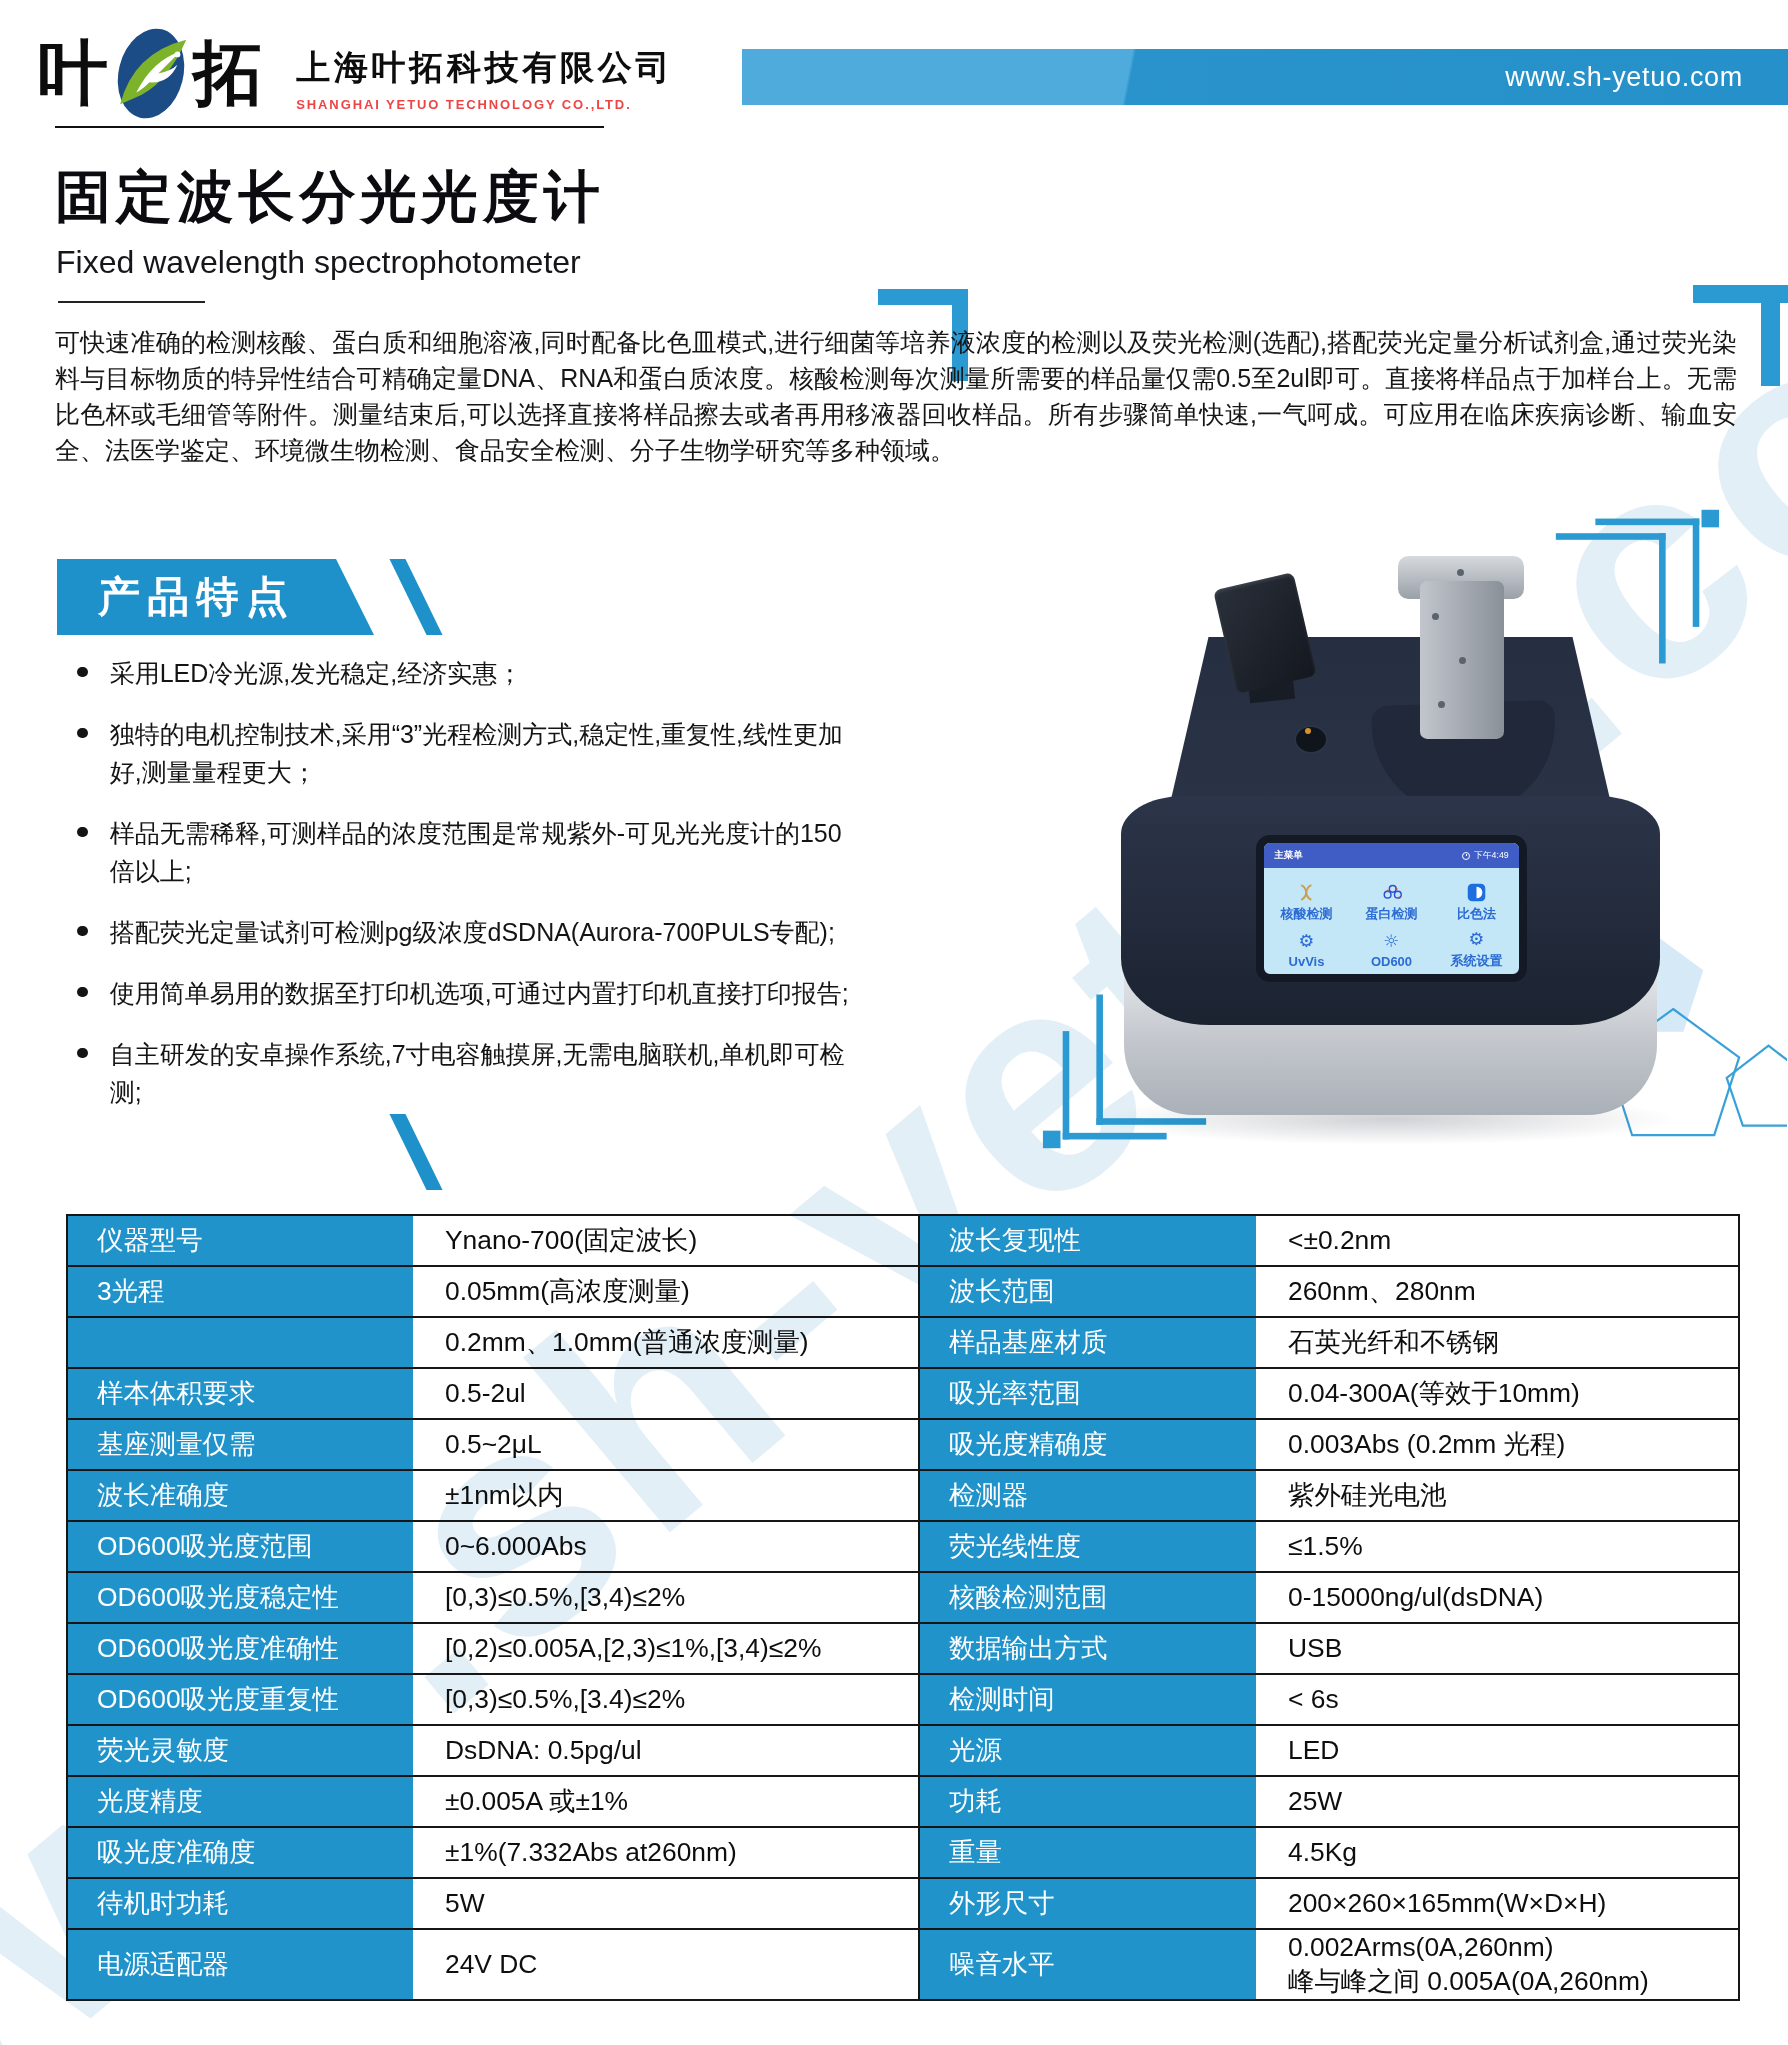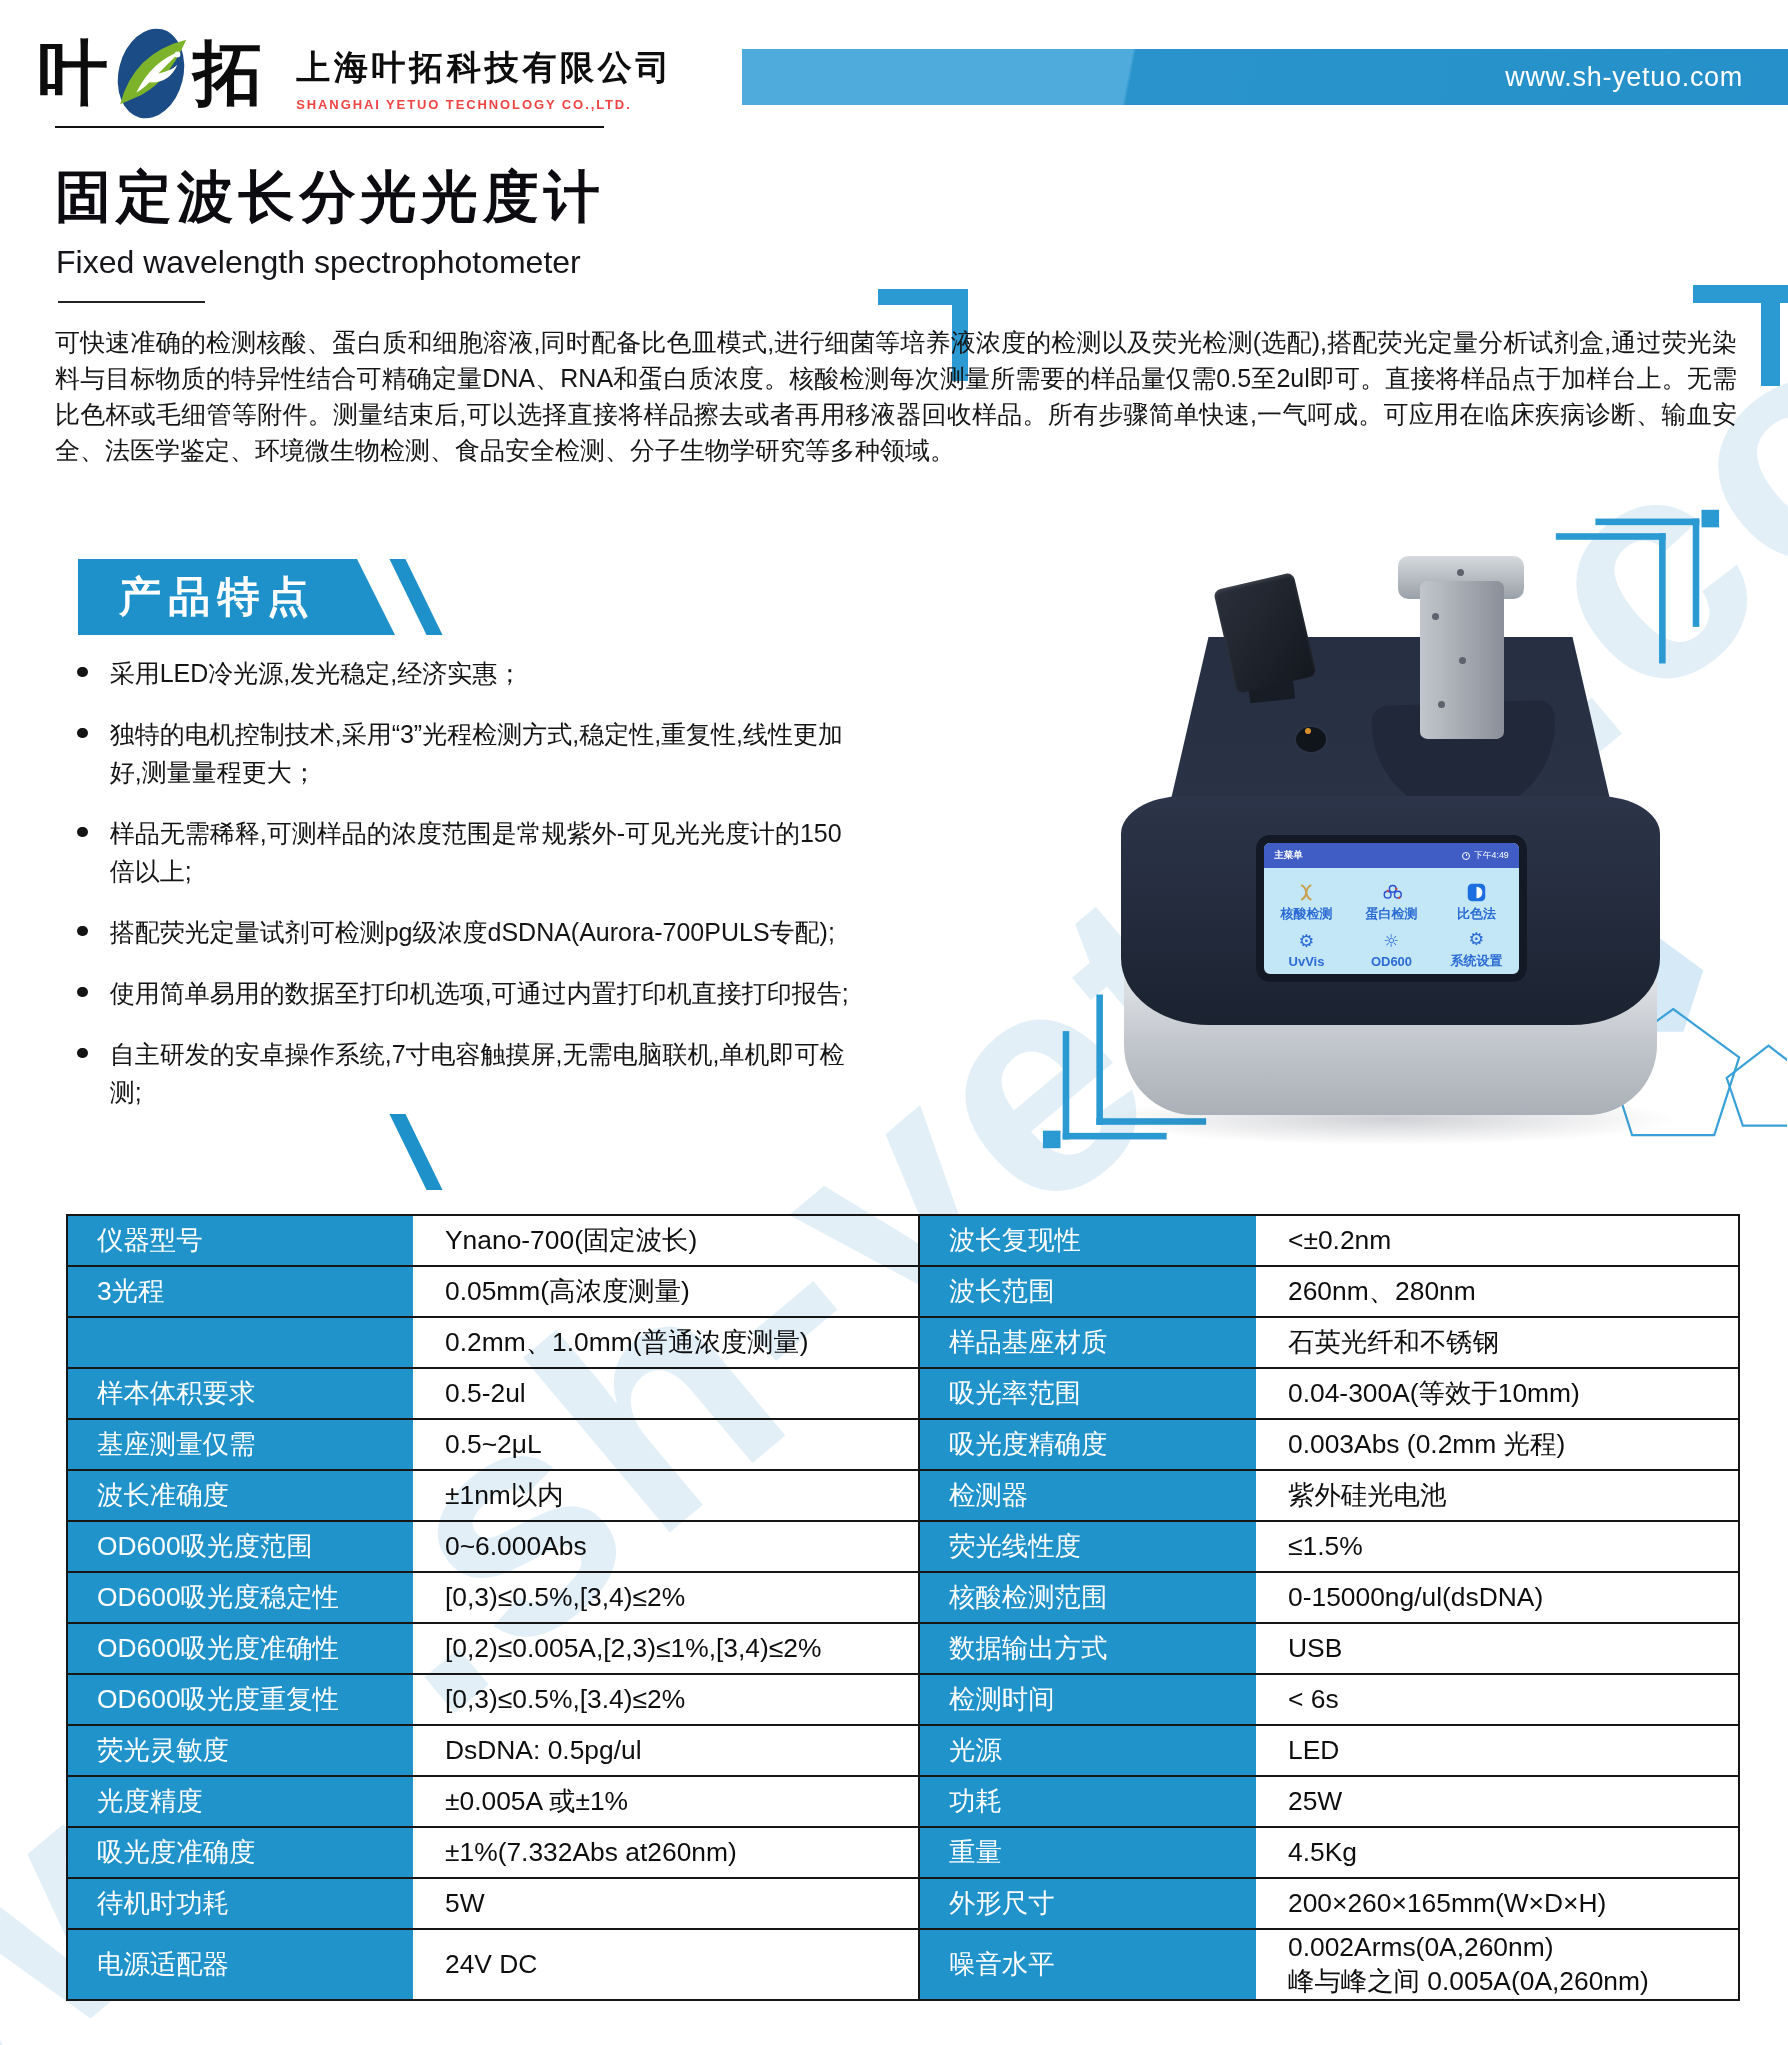--- a/index.html
+++ b/index.html
@@ -36,21 +36,21 @@
   .title-underline { position:absolute; left:58px; top:301px; width:147px; height:2.2px; background:#222; z-index:3; }
 
   
   .desc {
     position:absolute; left:55px; top:324px; width:1682px; z-index:3;
     font-size:25px; line-height:36px; color:#161616; text-align:justify;
   }
 
   
   .sec-banner {
-    position:absolute; left:78px; width:317px; height:76px; background:#1f91ca;
+    position:absolute; left:57px; width:317px; height:76px; background:#1f91ca;
     clip-path:polygon(0 0, calc(100% - 38px) 0, 100% 100%, 0 100%);
     display:flex; align-items:center; padding-left:41px;
     color:#fff; font-size:42px; font-weight:700; letter-spacing:7.3px; z-index:3;
   }
   .sec-stripe { position:absolute; width:16px; height:76px; background:#1f91ca; transform:skewX(26deg); z-index:3; }
   .banner-features { top:559px; } .stripe-features { left:408px; top:559px; }
   .banner-specs { top:1114px; } .stripe-specs { left:408px; top:1114px; }
 
   
   .features { position:absolute; left:73px; top:654px; width:789px; z-index:3; }

